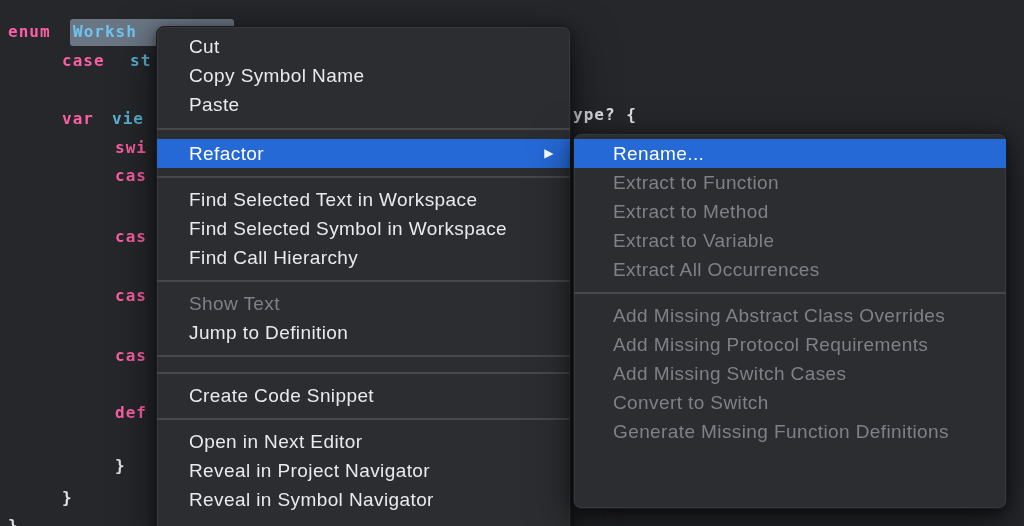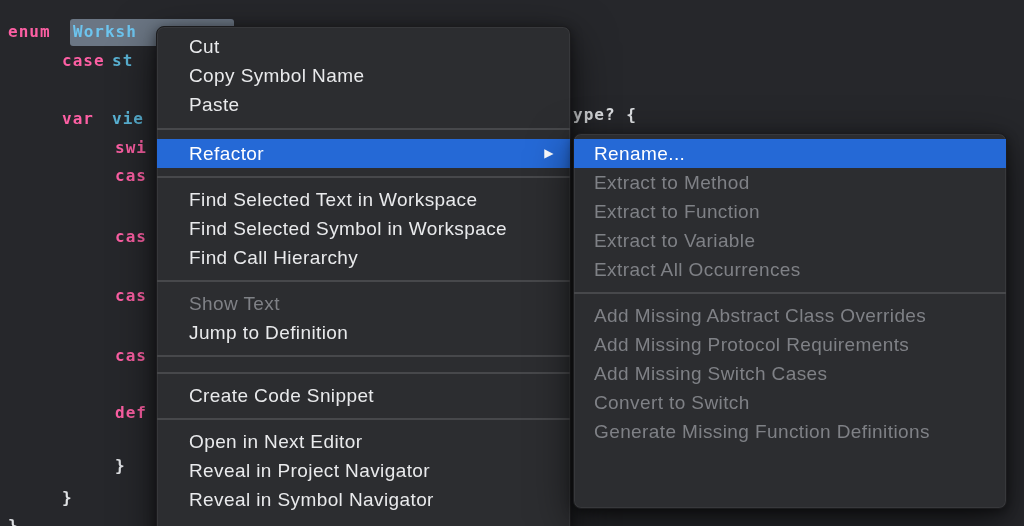--- a/index.html
+++ b/index.html
@@ -34,21 +34,21 @@
   }
   .main-menu{left:156px;top:26px;width:415px;height:520px;border-radius:8px 8px 0 0;}
   .sub-menu{left:573px;top:133px;width:434px;height:376px;border-radius:8px;}
   .row{
     position:relative;height:29px;line-height:29px;
     padding-left:32px;padding-right:14px;
     font-size:19px;letter-spacing:.4px;
     color:var(--menu-text,#e9eaec);
     white-space:nowrap;overflow:hidden;
   }
-  .sub-menu .row{padding-left:20px;}
+  .sub-menu .row{padding-left:39px;}
   .row.disabled{color:var(--menu-disabled,#7f8186);}
   .row.highlighted{background:var(--accent,#2569d6);color:#ffffff;}
   .sep{height:17px;position:relative;}
   .sep-lg{height:20px;}
   .sep-line{
     position:absolute;left:0;right:0;top:50%;margin-top:-1px;height:2px;
     background:var(--sep,#47484b);
   }
   .arrow{
     position:absolute;right:16px;top:0;height:29px;line-height:29px;
@@ -58,21 +58,21 @@
 </head>
 <body>
 
 <div class="stage">
 
   <div class="editor">
     <div class="selection"></div>
     <span class="code kw" style="left:8px;top:20px">enum</span>
     <span class="code ty" style="left:73px;top:20px">Worksh</span>
     <span class="code kw" style="left:62px;top:49px">case</span>
-    <span class="code id" style="left:112px;top:49px">st</span>
+    <span class="code id" style="left:130px;top:49px">st</span>
     <span class="code kw" style="left:62px;top:107px">var</span>
     <span class="code id" style="left:112px;top:107px">vie</span>
     <span class="code pl" style="left:573px;top:103px">ype? {</span>
     <span class="code kw" style="left:115px;top:136px">swi</span>
     <span class="code kw" style="left:115px;top:164px">cas</span>
     <span class="code kw" style="left:115px;top:225px">cas</span>
     <span class="code kw" style="left:115px;top:284px">cas</span>
     <span class="code kw" style="left:115px;top:344px">cas</span>
     <span class="code kw" style="left:115px;top:401px">def</span>
     <span class="code pl" style="left:115px;top:454px">}</span>
@@ -112,22 +112,22 @@
     <div class="sep">
         <div class="sep-line"></div>
       </div>
     <div class="row"><span>Open in Next Editor</span></div>
     <div class="row"><span>Reveal in Project Navigator</span></div>
     <div class="row"><span>Reveal in Symbol Navigator</span></div>
   </div>
 
   <div class="menu sub-menu">
     <div class="row highlighted"><span>Rename...</span></div>
+    <div class="row disabled"><span>Extract to Function</span></div>
     <div class="row disabled"><span>Extract to Method</span></div>
-    <div class="row disabled"><span>Extract to Function</span></div>
     <div class="row disabled"><span>Extract to Variable</span></div>
     <div class="row disabled"><span>Extract All Occurrences</span></div>
     <div class="sep">
         <div class="sep-line"></div>
       </div>
     <div class="row disabled"><span>Add Missing Abstract Class Overrides</span></div>
     <div class="row disabled"><span>Add Missing Protocol Requirements</span></div>
     <div class="row disabled"><span>Add Missing Switch Cases</span></div>
     <div class="row disabled"><span>Convert to Switch</span></div>
     <div class="row disabled"><span>Generate Missing Function Definitions</span></div>

